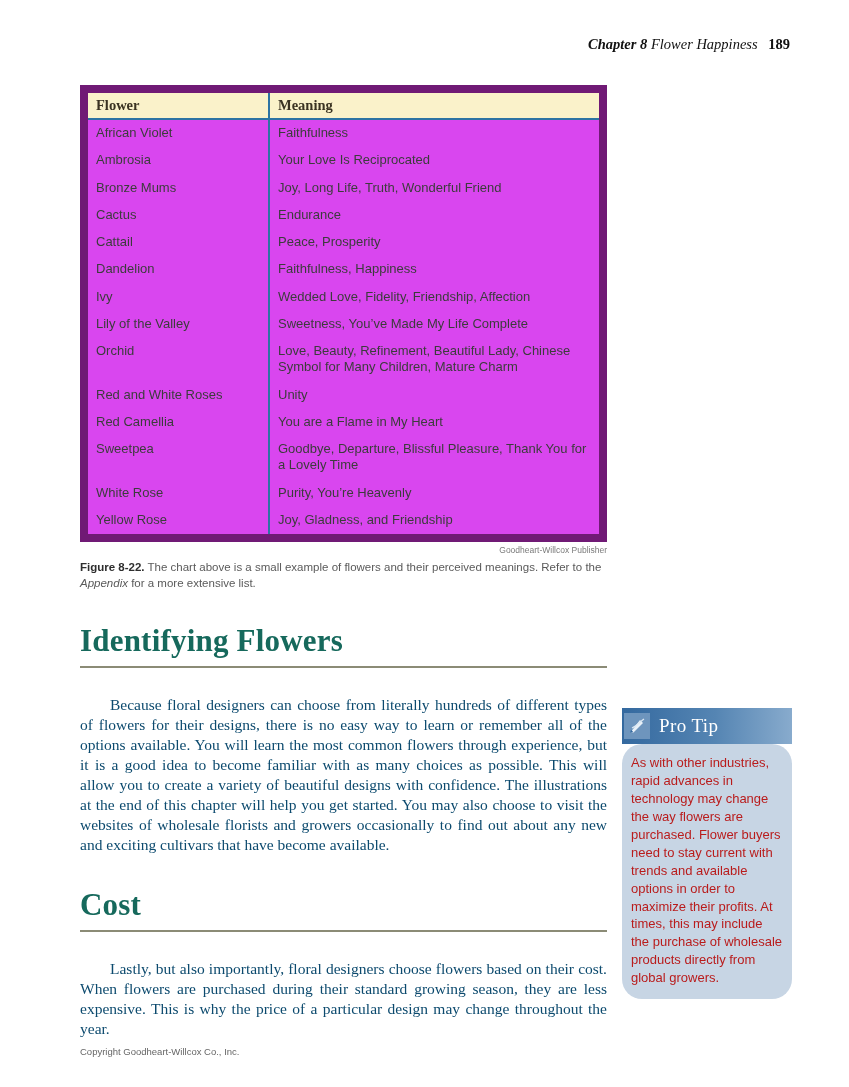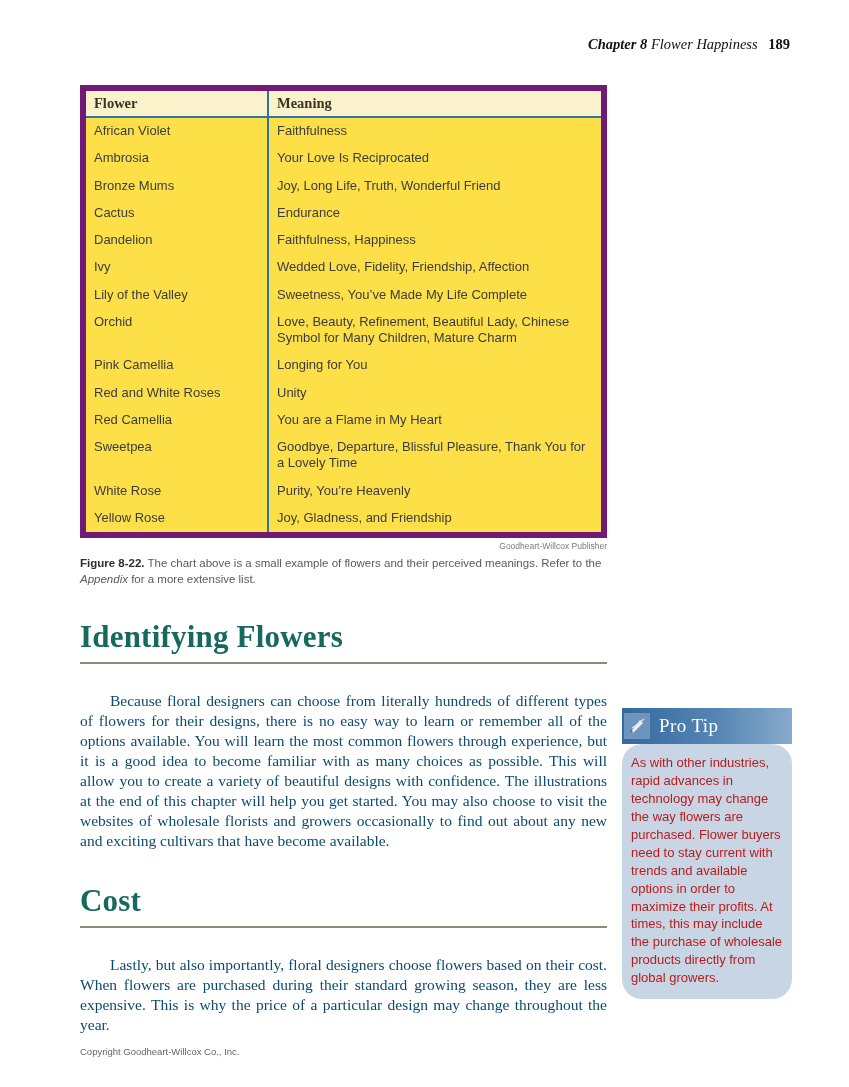--- a/index.html
+++ b/index.html
@@ -16,21 +16,21 @@
   .running-head .chap { font-weight:bold; font-style:italic; }
   .running-head .sect { font-style:italic; }
   .running-head .pg   { font-weight:bold; margin-left:7px; }
 
   
   .main-col { position:absolute; left:80px; top:85px; width:527px; }
 
   
   table.flower-table {
     width:100%; border-collapse:collapse;
-    border:6px solid #701a75; background:#fde047;
+    border:8px solid #701a75; background:#d946ef;
     font-family:"Liberation Sans", sans-serif; font-size:13px; color:#3c3c3c;
     table-layout:fixed;
     padding-left:45px;
   }
   table.flower-table col.c1 { width:185px; }
   table.flower-table th {
     background:#faf2ca; color:#3a3322;
     font-family:"Liberation Serif", serif; font-weight:bold; font-size:14.5px;
     text-align:left; padding:4px 8px; border-bottom:2px solid #2d74a3;
   }
@@ -125,38 +125,38 @@
           </tr>
           <tr>
             <td>Bronze Mums</td>
             <td>Joy, Long Life, Truth, Wonderful Friend</td>
           </tr>
           <tr>
             <td>Cactus</td>
             <td>Endurance</td>
           </tr>
           <tr>
+            <td>Cattail</td>
+            <td>Peace, Prosperity</td>
+          </tr>
+          <tr>
             <td>Dandelion</td>
             <td>Faithfulness, Happiness</td>
           </tr>
           <tr>
             <td>Ivy</td>
             <td>Wedded Love, Fidelity, Friendship, Affection</td>
           </tr>
           <tr>
             <td>Lily of the Valley</td>
             <td>Sweetness, You’ve Made My Life Complete</td>
           </tr>
           <tr>
             <td>Orchid</td>
             <td>Love, Beauty, Refinement, Beautiful Lady, Chinese Symbol for Many Children, Mature Charm</td>
-          </tr>
-          <tr>
-            <td>Pink Camellia</td>
-            <td>Longing for You</td>
           </tr>
           <tr>
             <td>Red and White Roses</td>
             <td>Unity</td>
           </tr>
           <tr>
             <td>Red Camellia</td>
             <td>You are a Flame in My Heart</td>
           </tr>
           <tr>

